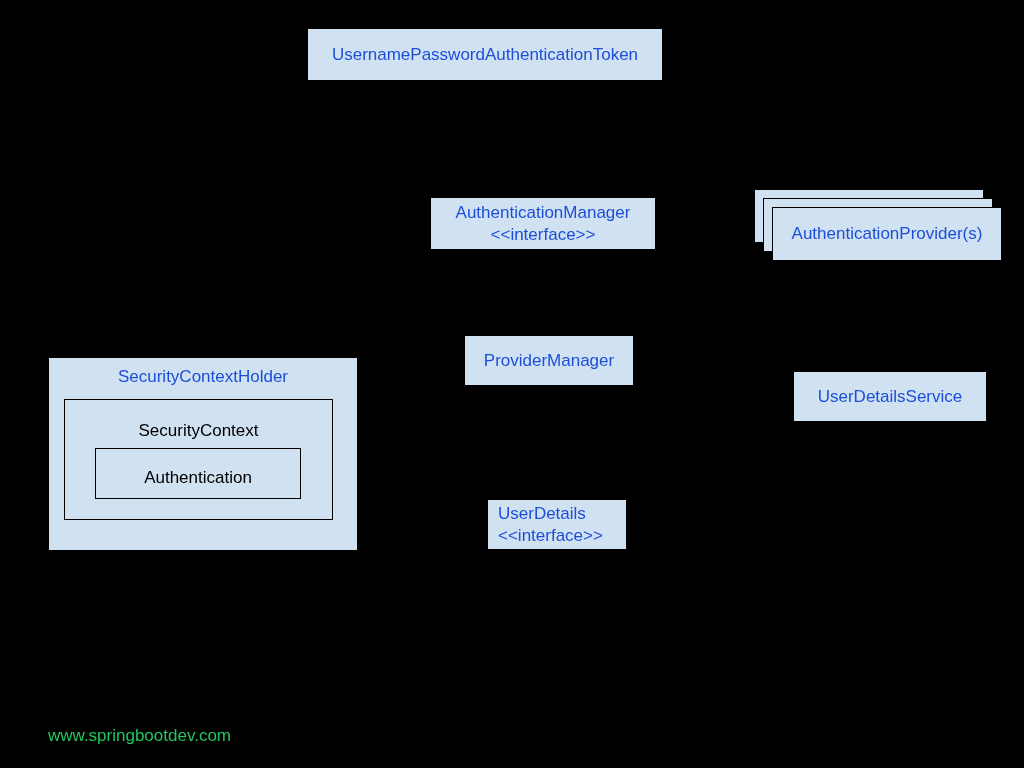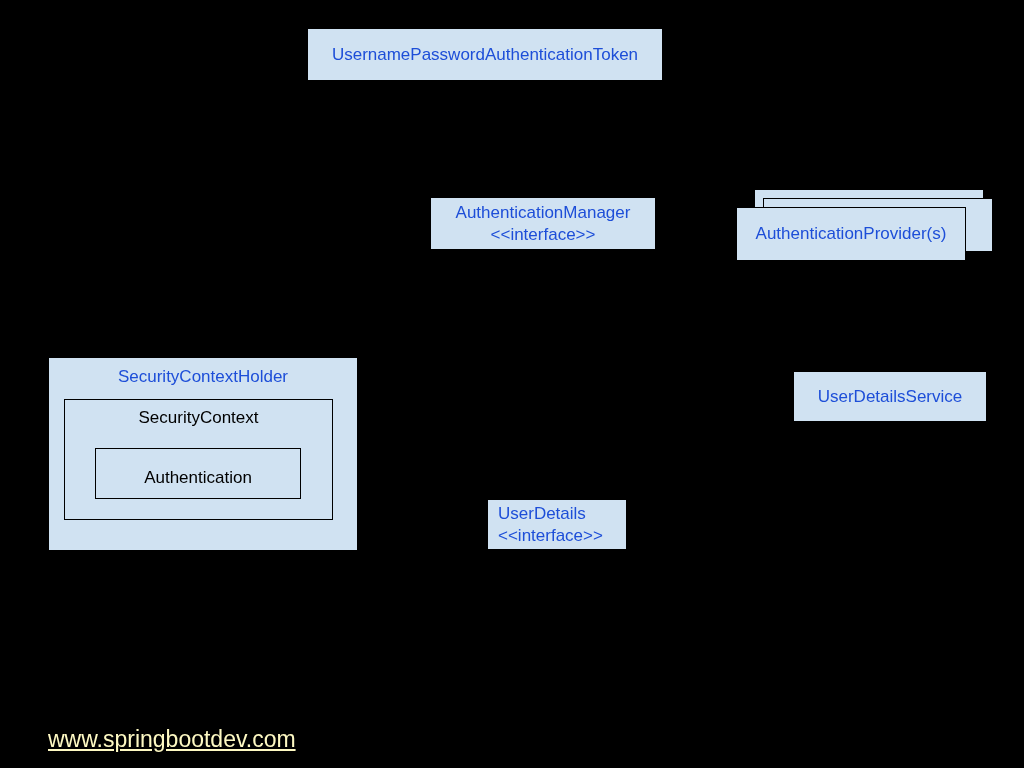--- a/index.html
+++ b/index.html
@@ -49,58 +49,58 @@
     box-sizing: border-box;
     background: transparent;
     border: 1px solid #000000;
     color: #000000;
     font-family: "Liberation Sans", sans-serif;
     font-size: 17px;
     display: flex;
     align-items: flex-start;
     justify-content: center;
     text-align: center;
-    padding-top: 8px;
+    padding-top: 21px;
   }
   .nested.centered {
     align-items: center;
     padding-top: 8px;
   }
   
   .stack-layer {
     position: absolute;
     box-sizing: border-box;
     background: #d0e2f2;
     border: 1px solid #000000;
   }
   .footer-link {
     position: absolute;
     font-family: "Liberation Sans", sans-serif;
-    font-size: 23px;
-    color: #fef9c3;
-    text-decoration: underline;
+    font-size: 17px;
+    color: #22c55e;
     white-space: nowrap;
   }
 </style>
 </head>
 <body>
 
 <div id="canvas">
 
   <div class="box" id="node-username-password-authentication-token" style="left: 307px; top: 28px; width: 356px; height: 53px;">UsernamePasswordAuthenticationToken</div>
 
 
   <div class="box" id="node-authentication-manager" style="left: 430px; top: 197px; width: 226px; height: 53px;">AuthenticationManager
 &lt;&lt;interface&gt;&gt;</div>
 
   <div class="stack-layer" id="stack-layer-back" style="left: 754px; top: 189px; width: 230px; height: 54px;"></div>
   <div class="stack-layer" id="stack-layer-mid" style="left: 763px; top: 198px; width: 230px; height: 54px;"></div>
 
-  <div class="box" id="node-authentication-providers" style="left: 736px; top: 207px; width: 230px; height: 54px;">AuthenticationProvider(s)</div>
+  <div class="box" id="node-authentication-providers" style="left: 772px; top: 207px; width: 230px; height: 54px;">AuthenticationProvider(s)</div>
 
+  <div class="box" id="node-provider-manager" style="left: 464px; top: 335px; width: 170px; height: 51px;">ProviderManager</div>
 
   <div class="box top-label" id="node-security-context-holder" style="left: 48px; top: 357px; width: 310px; height: 194px;">SecurityContextHolder</div>
 
   <div class="box" id="node-user-details-service" style="left: 793px; top: 371px; width: 194px; height: 51px;">UserDetailsService</div>
 
   <div class="nested" id="node-security-context" style="left: 64px; top: 399px; width: 269px; height: 121px;">SecurityContext</div>
 
   <div class="nested centered" id="node-authentication" style="left: 95px; top: 448px; width: 206px; height: 51px;">Authentication</div>
 
   <div class="box left-align" id="node-user-details" style="left: 487px; top: 499px; width: 140px; height: 51px;">UserDetails

